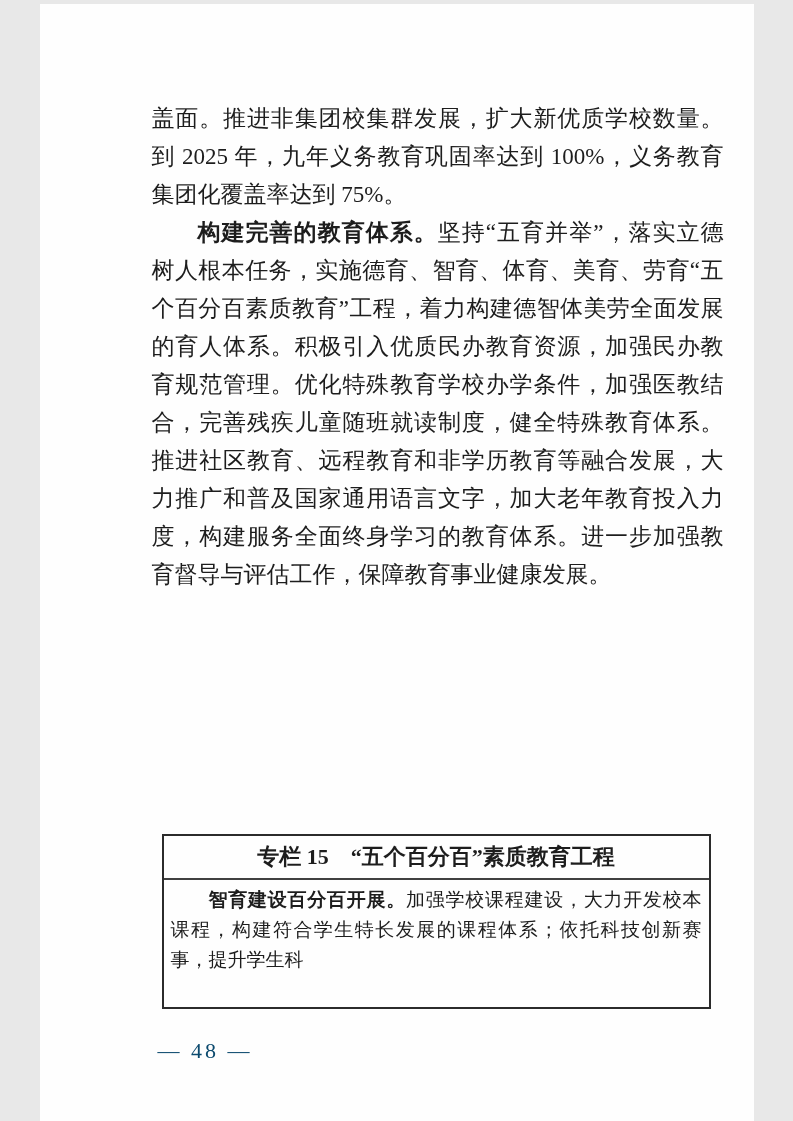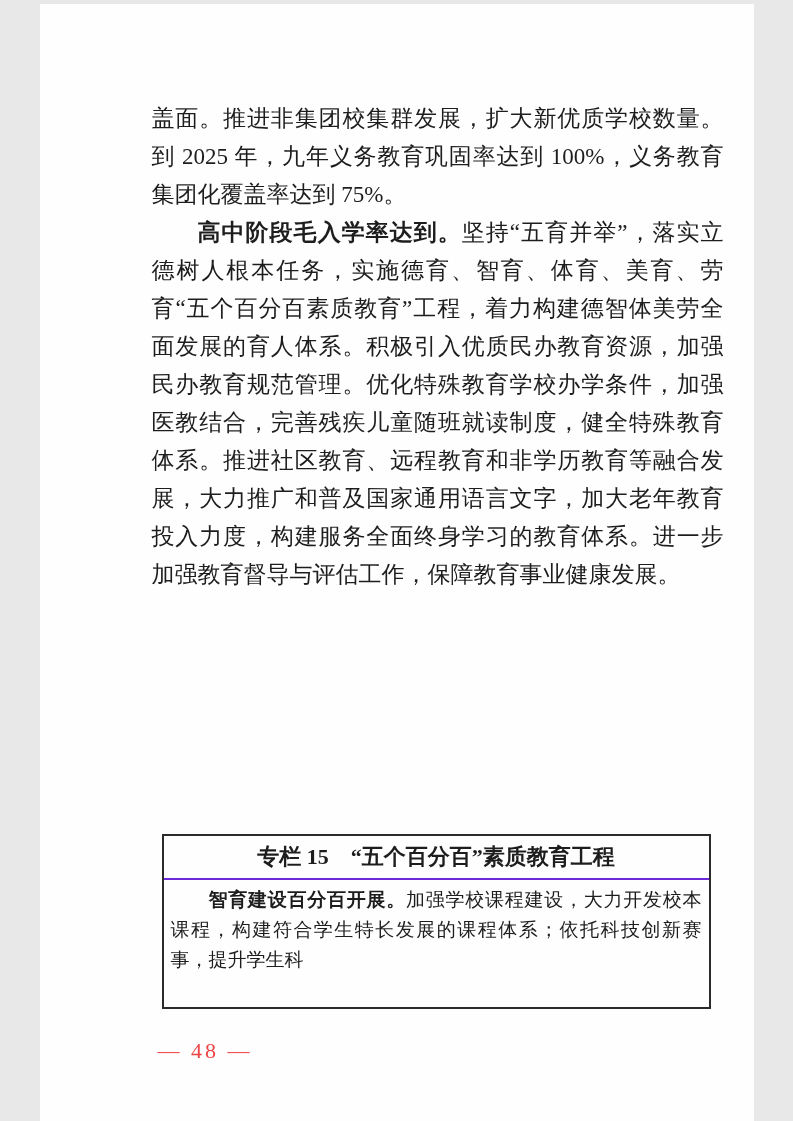--- a/index.html
+++ b/index.html
@@ -47,21 +47,21 @@
     box-sizing: border-box;
     background: #fefefe;
     overflow: hidden;
   }
   .callout-title {
     height: 42px;
     line-height: 42px;
     text-align: center;
     font-weight: bold;
     font-size: 22px;
-    border-bottom: 2px solid #6d28d9;
+    border-bottom: 2px solid #404040;
     white-space: nowrap;
   }
   .callout-body {
     padding: 5px 7px 0 7px;
     font-size: 19px;
     line-height: 30px;
     text-align: justify;
     text-justify: inter-ideograph;
   }
   .cpara {
@@ -70,32 +70,32 @@
   }
   .cpara b {
     font-weight: bold;
   }
   .page-number {
     position: absolute;
     left: 118px;
     top: 1034px;
     font-size: 22px;
     letter-spacing: 3px;
-    color: #ef4444;
+    color: #0c4a6e;
     white-space: nowrap;
   }
 </style>
 </head>
 <body>
 
 <div class="page">
 
   <div class="body-text">
     <p class="para no-indent"><span>盖面。推进非集团校集群发展，扩大新优质学校数量。到 2025 年，九年义务教育巩固率达到 100%，义务教育集团化覆盖率达到 75%。</span></p>
-    <p class="para"><b>高中阶段毛入学率达到。</b><span>坚持“五育并举”，落实立德树人根本任务，实施德育、智育、体育、美育、劳育“五个百分百素质教育”工程，着力构建德智体美劳全面发展的育人体系。积极引入优质民办教育资源，加强民办教育规范管理。优化特殊教育学校办学条件，加强医教结合，完善残疾儿童随班就读制度，健全特殊教育体系。推进社区教育、远程教育和非学历教育等融合发展，大力推广和普及国家通用语言文字，加大老年教育投入力度，构建服务全面终身学习的教育体系。进一步加强教育督导与评估工作，保障教育事业健康发展。</span></p>
+    <p class="para"><b>构建完善的教育体系。</b><span>坚持“五育并举”，落实立德树人根本任务，实施德育、智育、体育、美育、劳育“五个百分百素质教育”工程，着力构建德智体美劳全面发展的育人体系。积极引入优质民办教育资源，加强民办教育规范管理。优化特殊教育学校办学条件，加强医教结合，完善残疾儿童随班就读制度，健全特殊教育体系。推进社区教育、远程教育和非学历教育等融合发展，大力推广和普及国家通用语言文字，加大老年教育投入力度，构建服务全面终身学习的教育体系。进一步加强教育督导与评估工作，保障教育事业健康发展。</span></p>
   </div>
 
   <div class="callout">
     <div class="callout-title">专栏 15　“五个百分百”素质教育工程</div>
     <div class="callout-body">
       <p class="cpara"><b>智育建设百分百开展。</b><span>加强学校课程建设，大力开发校本课程，构建符合学生特长发展的课程体系；依托科技创新赛事，提升学生科</span></p>
     </div>
   </div>
 
   <div class="page-number">— 48 —</div>

